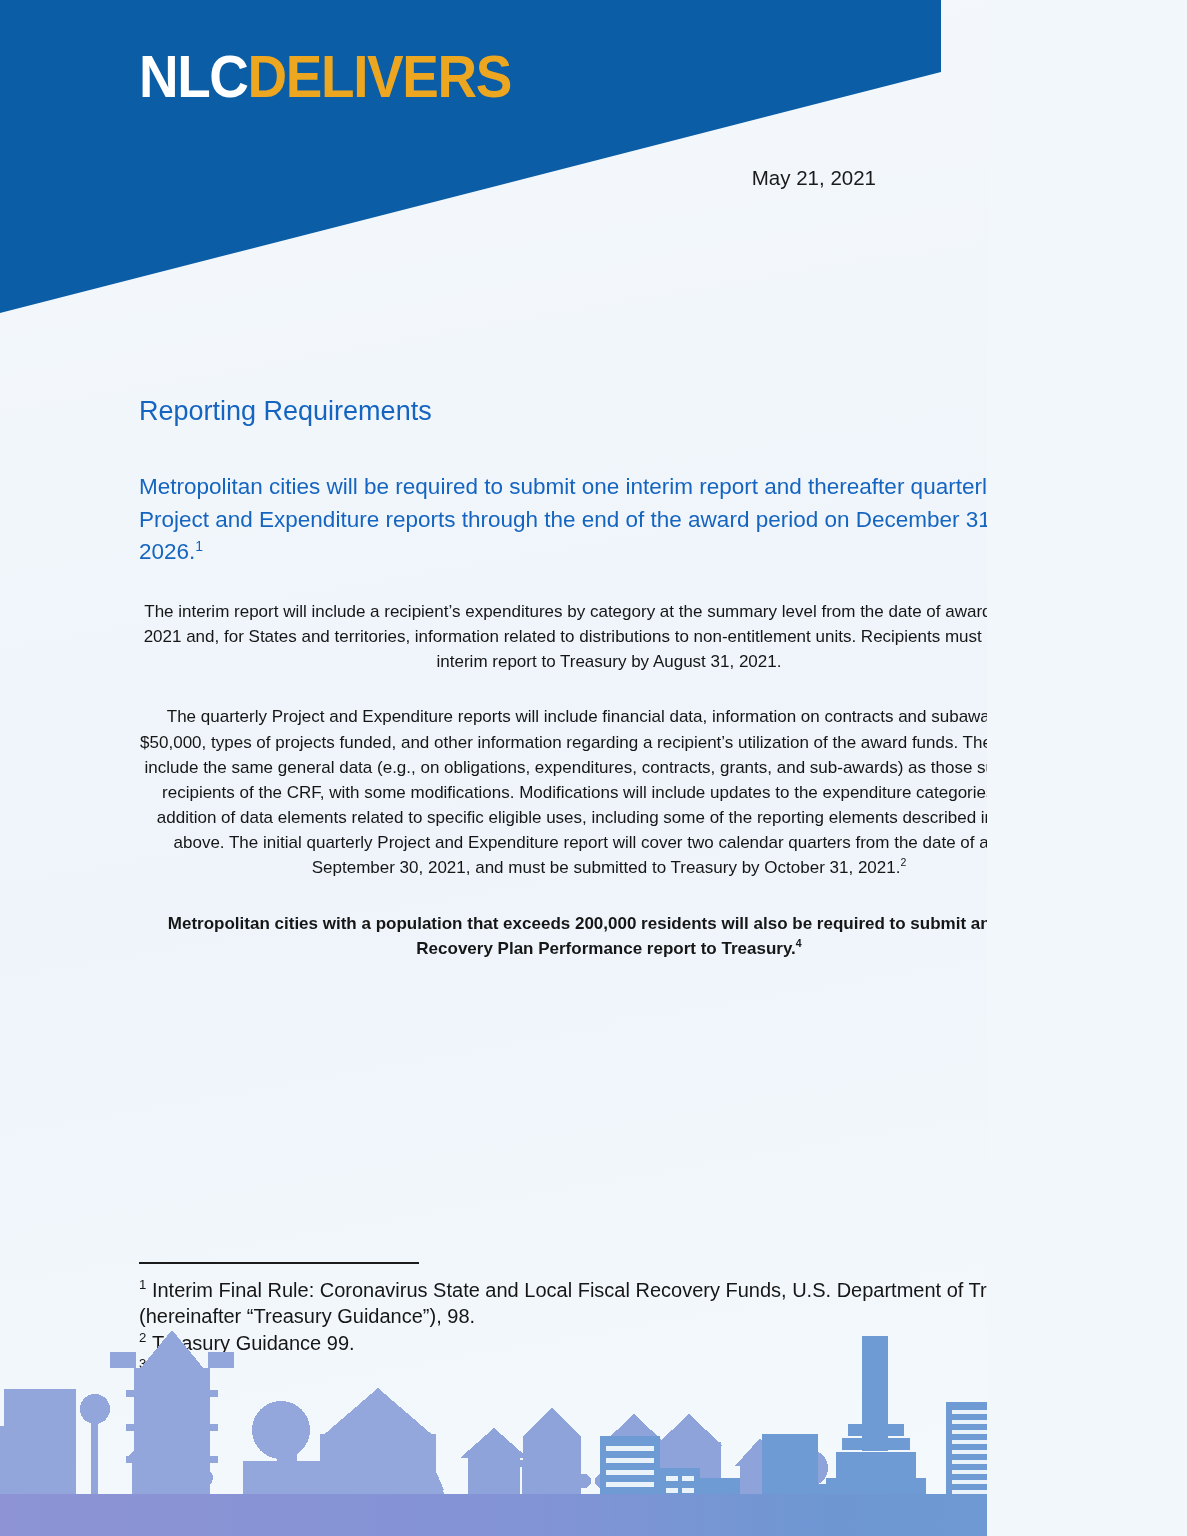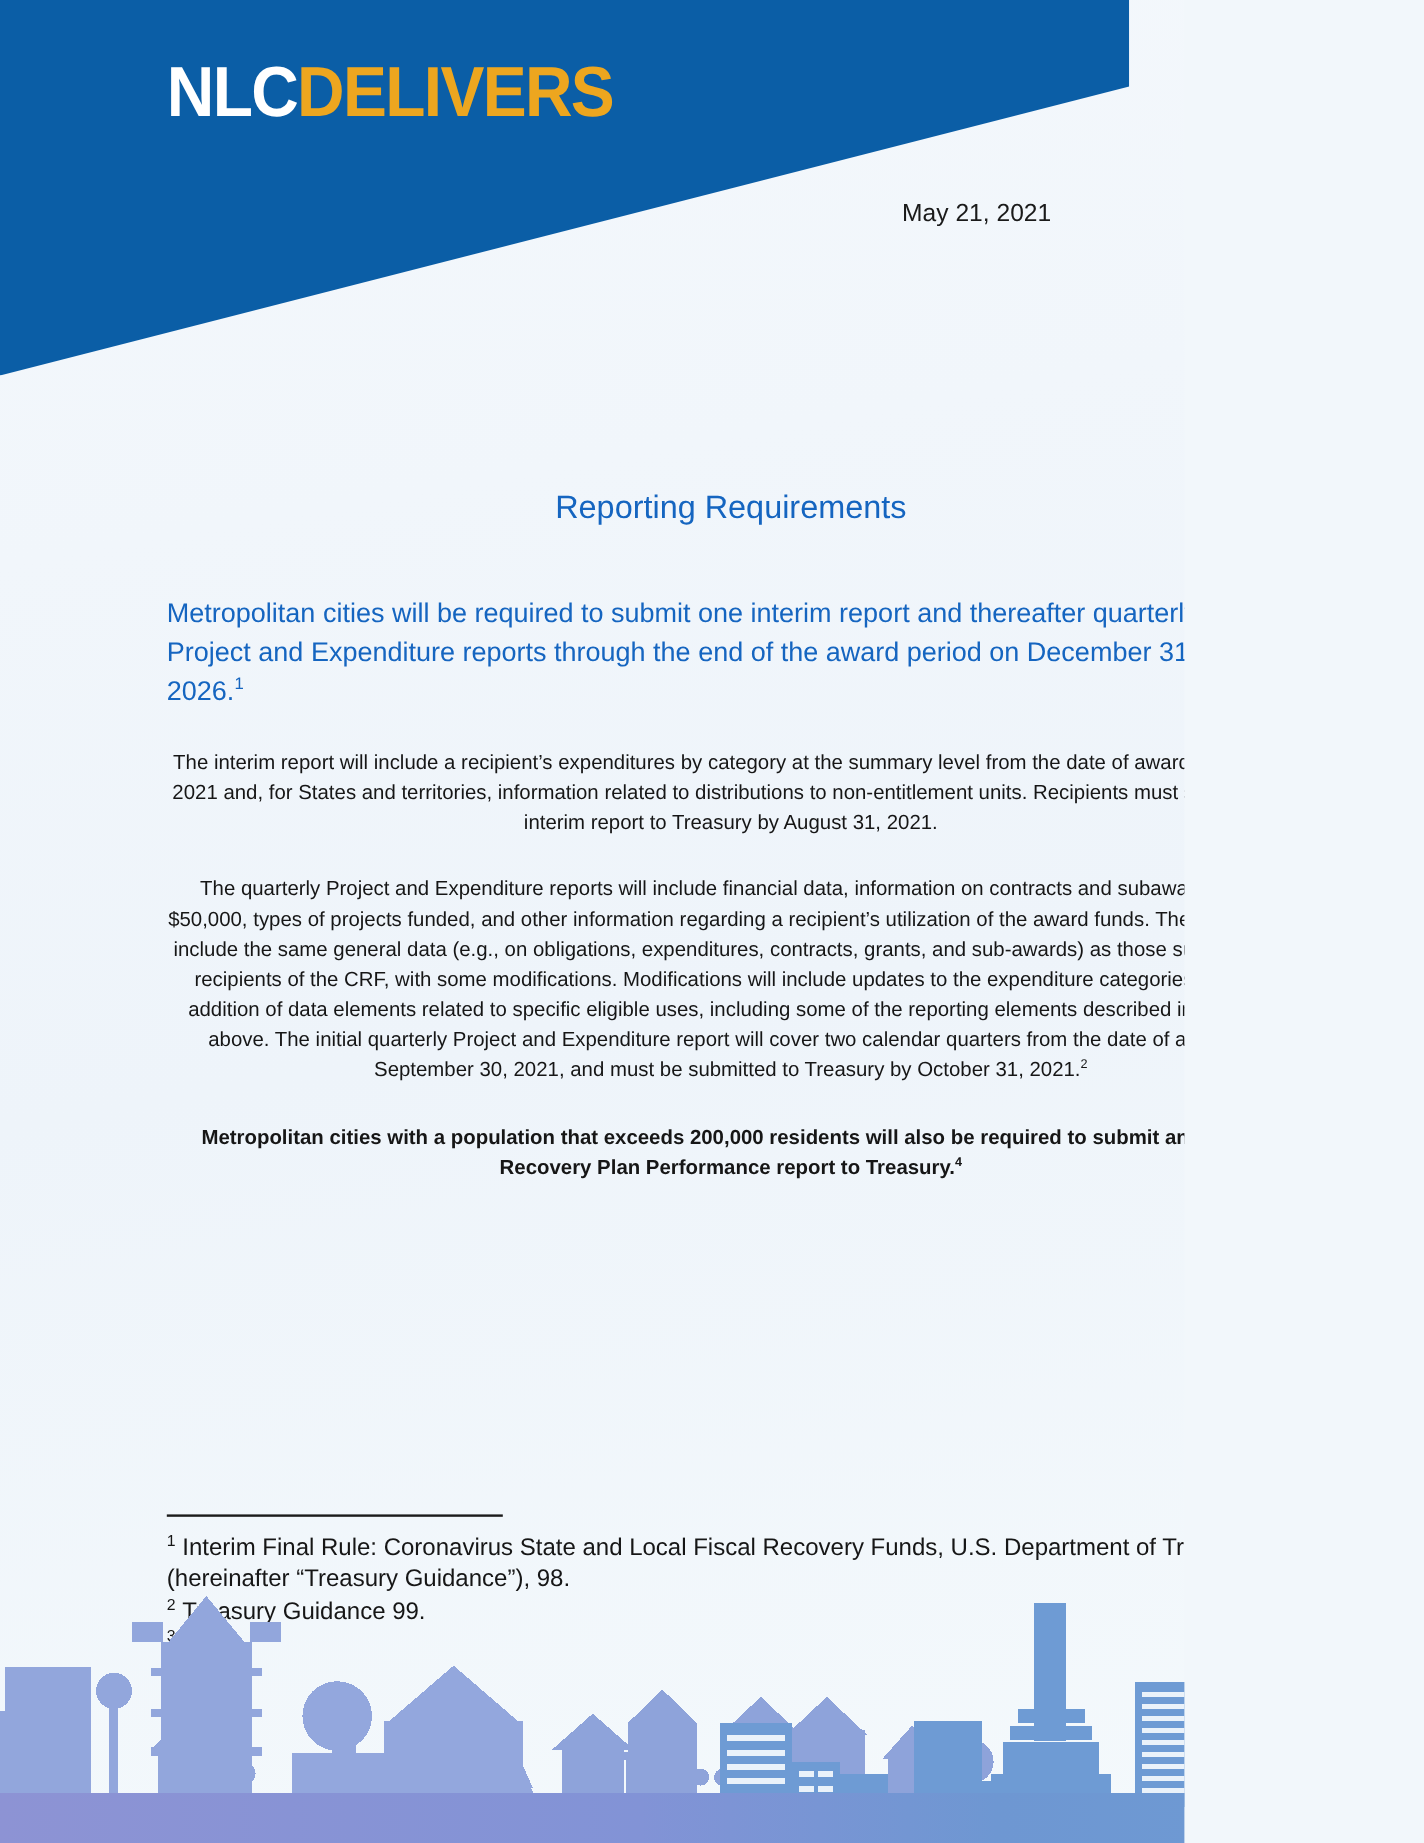--- a/index.html
+++ b/index.html
@@ -77,27 +77,26 @@
   h1.doc-title {
     margin: 0;
     font-size: 40px;
     line-height: 1.38;
     font-weight: 400;
     color: #1565c0;
     letter-spacing: -0.2px;
   }
 
   h2.section-title {
-    margin: 12px;
+    margin: 0;
     padding-top: 54px;
     font-size: 27px;
     line-height: 1.3;
     font-weight: 400;
     color: #1565c0;
-    text-align: center;
   }
 
   p.lead {
     margin: 0;
     padding-top: 42px;
     font-size: 22.5px;
     line-height: 1.45;
     color: #1565c0;
     font-weight: 400;
     max-width: 920px;

